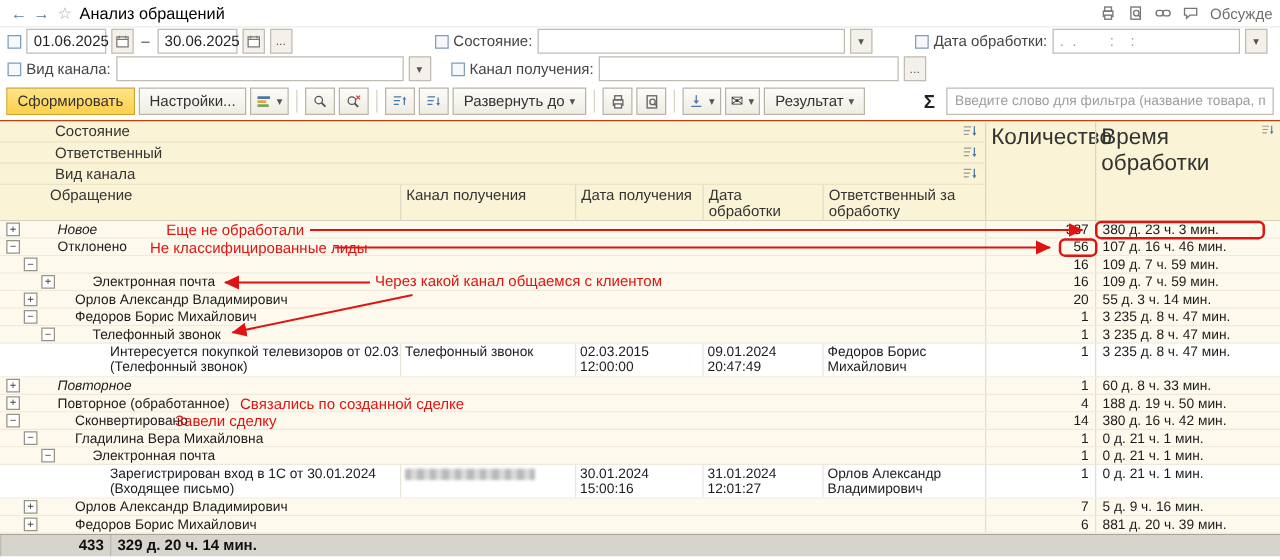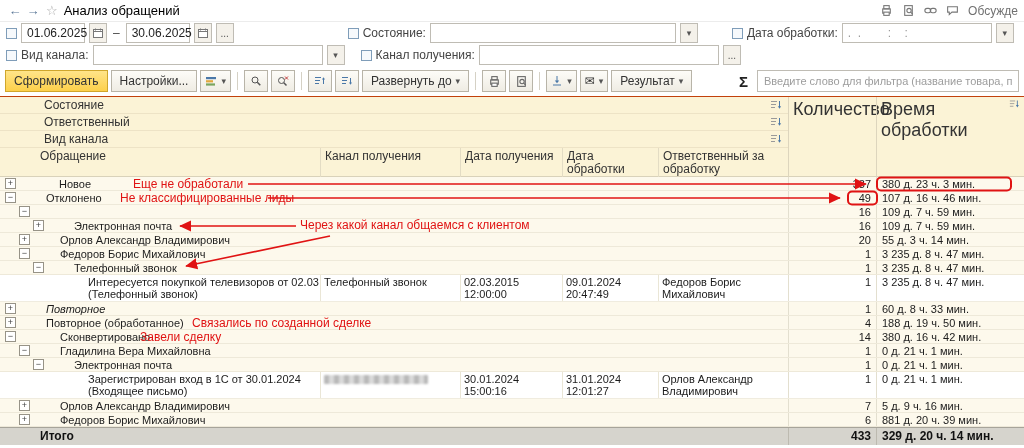--- a/index.html
+++ b/index.html
@@ -312,31 +312,31 @@
           <path d="M9.5 1v6" stroke="#4a78a8"></path>
           <path d="M7.9 6.2l1.6 2.6 1.6-2.6z" fill="#4a78a8"></path>
         </svg>
     </div>
   </div>
 
   <div class="rows" id="rows">
       <div class="row single group">
         <div class="cell c-main">
           <div class="exp" style="left: 5px;">+</div>
-          <div class="gtxt" style="padding-left: 59px;">Новое</div>
+          <div class="gtxt" style="padding-left: 46px; font-style: italic;">Новое</div>
         </div>
         <div class="cell c-qty">337</div>
         <div class="cell c-time">380 д. 23 ч. 3 мин.</div>
       </div>
       <div class="row single group">
         <div class="cell c-main">
           <div class="exp" style="left: 5px;">−</div>
           <div class="gtxt" style="padding-left: 46px;">Отклонено</div>
         </div>
-        <div class="cell c-qty">49</div>
+        <div class="cell c-qty">56</div>
         <div class="cell c-time">107 д. 16 ч. 46 мин.</div>
       </div>
       <div class="row single group">
         <div class="cell c-main">
           <div class="exp" style="left: 19px;">−</div>
           <div class="gtxt" style="padding-left: 60px;"></div>
         </div>
         <div class="cell c-qty">16</div>
         <div class="cell c-time">109 д. 7 ч. 59 мин.</div>
       </div>
@@ -450,21 +450,20 @@
         <div class="cell c-main">
           <div class="exp" style="left: 19px;">+</div>
           <div class="gtxt" style="padding-left: 60px;">Федоров Борис Михайлович</div>
         </div>
         <div class="cell c-qty">6</div>
         <div class="cell c-time">881 д. 20 ч. 39 мин.</div>
       </div>
     </div>
 
   <div class="total">
-    <div class="t1">Итого</div>
     <div class="t2">433</div>
     <div class="t3">329 д. 20 ч. 14 мин.</div>
   </div>
 </div>
 
 <svg class="overlay" width="1024" height="448" viewBox="0 0 1024 448">
   <defs>
     <marker id="arr" markerWidth="9" markerHeight="9" refX="7" refY="4" orient="auto">
       <path d="M0,0.5 L7.5,4 L0,7.5 z" fill="#e01313"></path>
     </marker>

